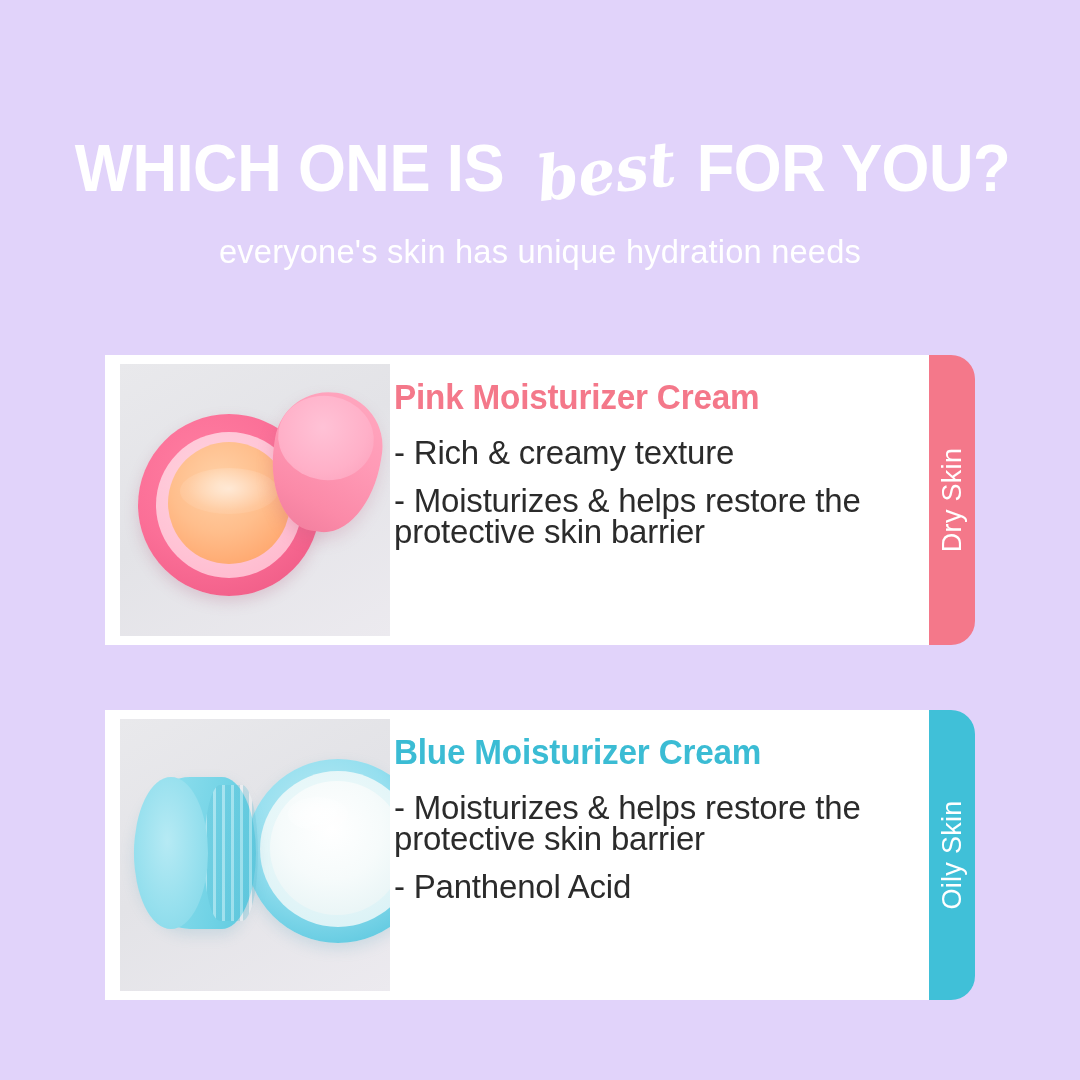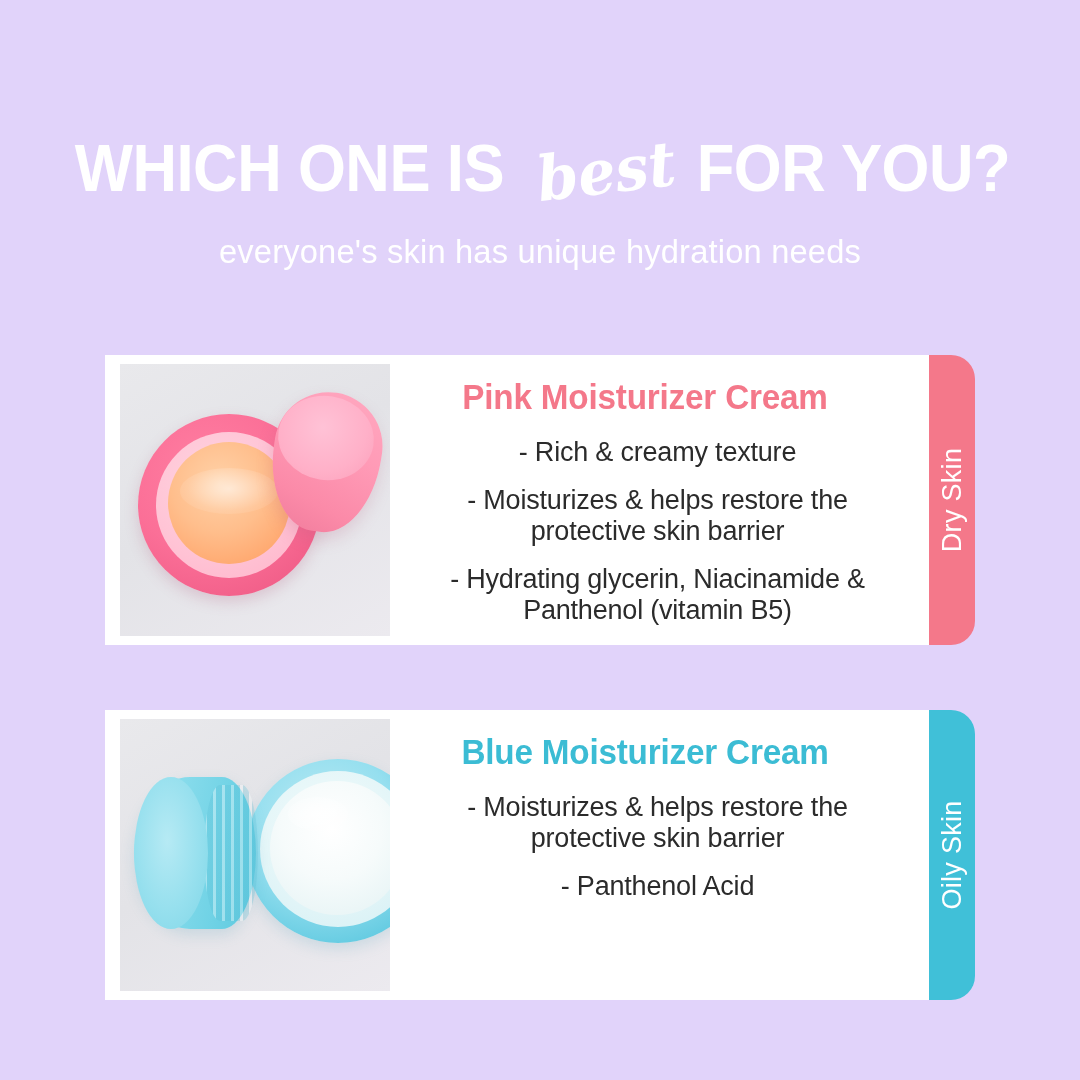--- a/index.html
+++ b/index.html
@@ -90,40 +90,39 @@
     width: 270px;
     height: 272px;
     margin: 9px 0 0 15px;
     flex: 0 0 auto;
     overflow: hidden;
     background: linear-gradient(150deg, #e9e9ec 0%, #e3e3e7 45%, #eceaef 100%);
   }
 
   .card-text {
     flex: 1 1 auto;
-    padding: 22px 22px 0 18px;
+    padding: 22px 22px 0 4px;
     box-sizing: border-box;
-    text-align: center;
   }
   .product-title {
     font-family: "Liberation Sans Narrow", "Liberation Sans", sans-serif;
     font-weight: bold;
     font-size: 35px;
     letter-spacing: -0.2px;
     transform: scaleX(0.95);
     transform-origin: left center;
     margin: 0 0 20px 0;
     white-space: nowrap;
   }
   .title-pink { color: #f4788a; }
   .title-blue { color: #3bbcd4; }
 
   .bullet {
     font-family: "Liberation Sans", sans-serif;
-    font-size: 27px;
+    font-size: 33px;
     line-height: 31px;
     color: #2b2b2b;
     margin-bottom: 17px;
     letter-spacing: -0.2px;
     margin-top: 12px;
   }
   .bullet:last-child { margin-bottom: 0; }
 
   
   .side-tab {
@@ -270,21 +269,20 @@
       <div class="jar pink-cream"></div>
       <div class="jar pink-cream-swirl"></div>
       <div class="jar pink-lid"></div>
       <div class="jar pink-lid-top"></div>
     </div>
 
     <div class="card-text">
       <div class="product-title title-pink">Pink Moisturizer Cream</div>
       <div class="bullet">- Rich &amp; creamy texture</div>
       <div class="bullet">- Moisturizes &amp; helps restore the protective skin barrier</div>
-      <div class="bullet">- Hydrating glycerin, Niacinamide &amp; Panthenol (vitamin B5)</div>
     </div>
 
   </div>
   <div class="side-tab tab-pink">
     <span class="side-tab-label">Dry Skin</span>
   </div>
 </div>
 
 <div class="card card-blue">
   <div class="card-body">

